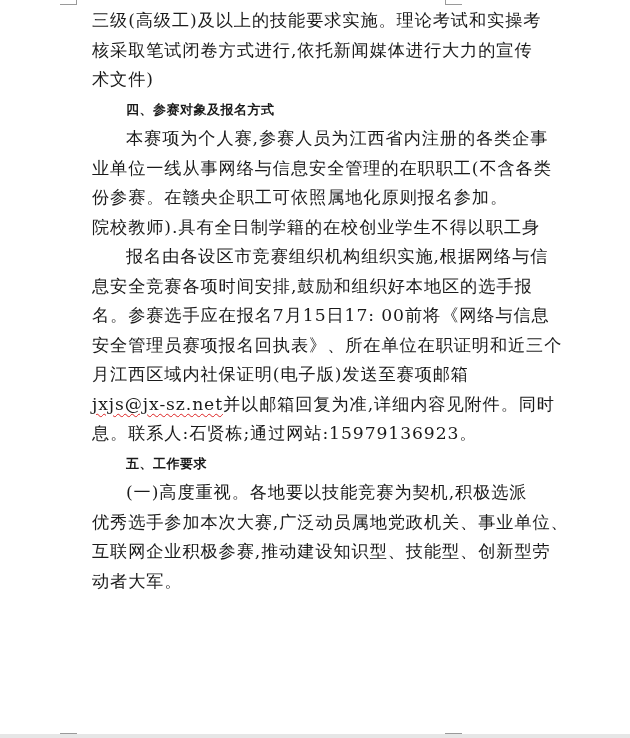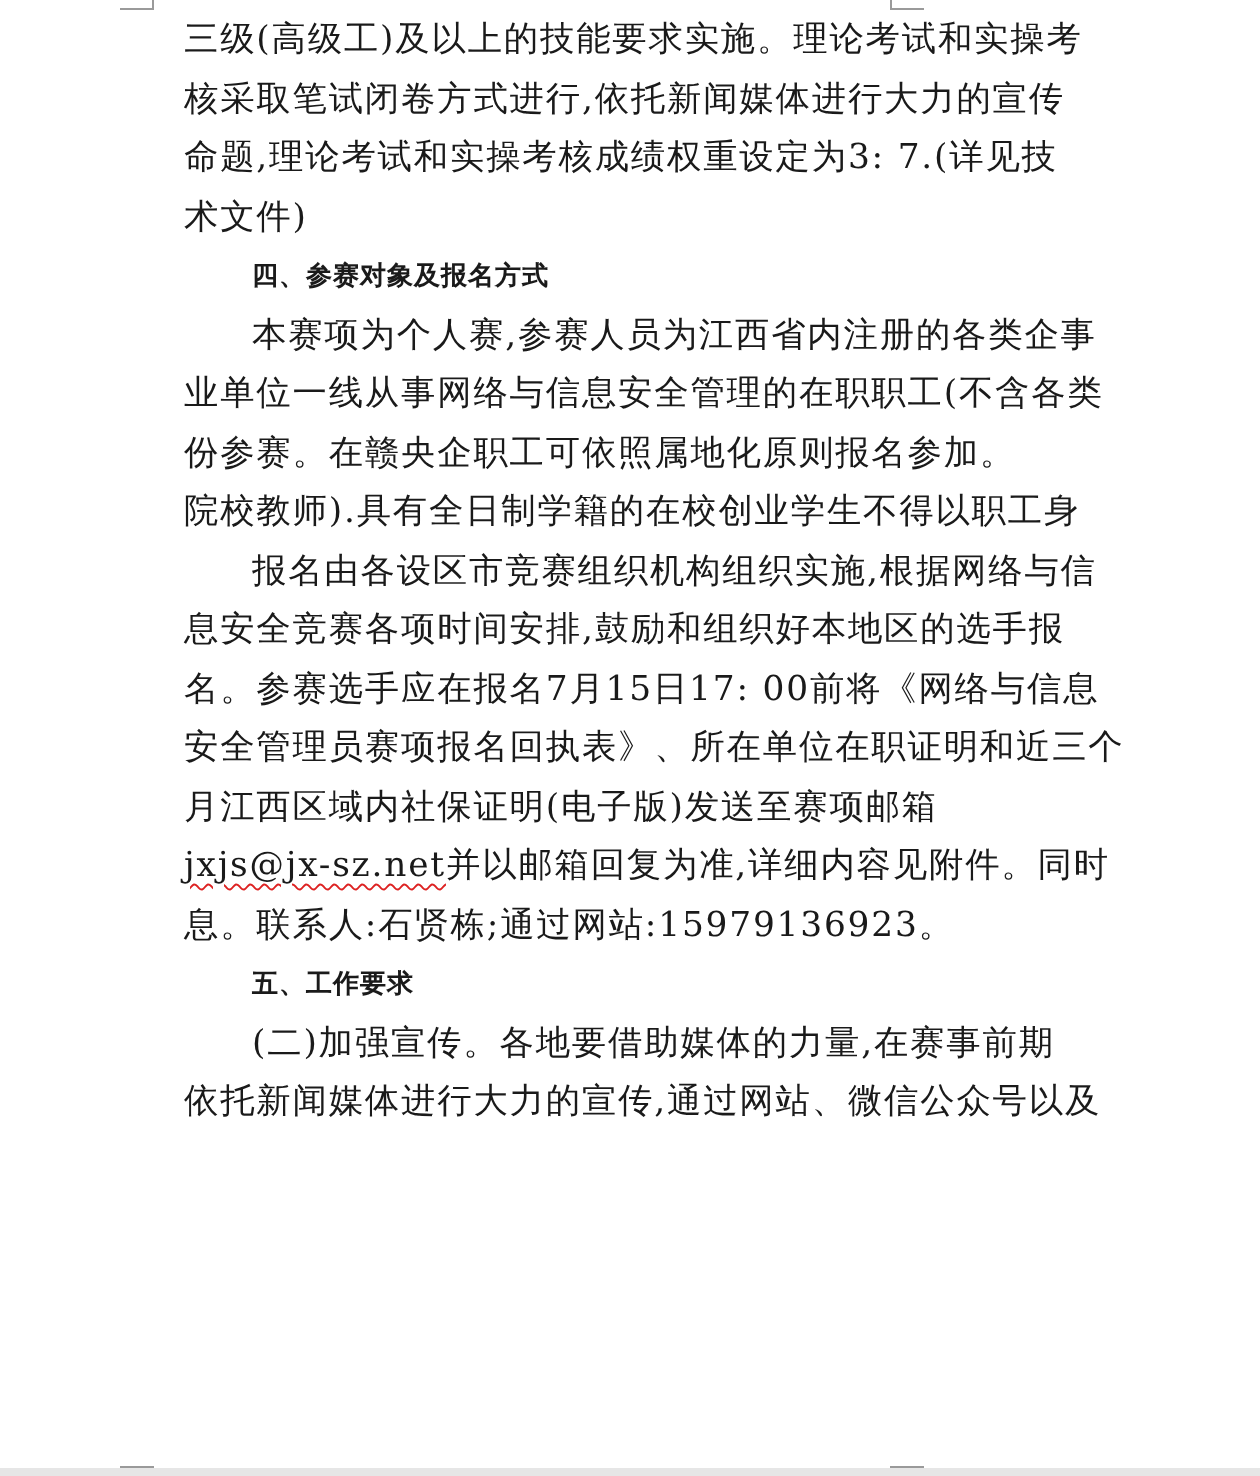--- a/index.html
+++ b/index.html
@@ -47,21 +47,20 @@
   <div class="crop tl"></div>
   <div class="crop tr"></div>
   <div class="crop bl"></div>
   <div class="crop br"></div>
 
   <div class="content">
 
     <div>
       <div class="line">三级(高级工)及以上的技能要求实施。理论考试和实操考</div>
       <div class="line">核采取笔试闭卷方式进行,依托新闻媒体进行大力的宣传</div>
-      <div class="line">命题,理论考试和实操考核成绩权重设定为3: 7.(详见技</div>
       <div class="line">术文件)</div>
     </div>
 
     <div class="line heading">四、参赛对象及报名方式</div>
 
     <div>
       <div class="line indent">本赛项为个人赛,参赛人员为江西省内注册的各类企事</div>
       <div class="line">业单位一线从事网络与信息安全管理的在职职工(不含各类</div>
       <div class="line">份参赛。在赣央企职工可依照属地化原则报名参加。</div>
       <div class="line">院校教师).具有全日制学籍的在校创业学生不得以职工身</div>
@@ -72,20 +71,22 @@
       <div class="line">息安全竞赛各项时间安排,鼓励和组织好本地区的选手报</div>
       <div class="line">名。参赛选手应在报名7月15日17: 00前将《网络与信息</div>
       <div class="line">安全管理员赛项报名回执表》、所在单位在职证明和近三个</div>
       <div class="line">月江西区域内社保证明(电子版)发送至赛项邮箱</div>
       <div class="line"><span class="spell">jxjs@jx-sz.net</span><span>并以邮箱回复为准,详细内容见附件。同时</span></div>
       <div class="line">息。联系人:石贤栋;通过网站:15979136923。</div>
     </div>
 
     <div class="line heading">五、工作要求</div>
 
+    <div>
+      <div class="line indent">(一)高度重视。各地要以技能竞赛为契机,积极选派</div>
+      <div class="line">优秀选手参加本次大赛,广泛动员属地党政机关、事业单位、</div>
+      <div class="line">互联网企业积极参赛,推动建设知识型、技能型、创新型劳</div>
+      <div class="line">动者大军。</div>
+    </div>
 
-    <div>
-      <div class="line indent">(二)加强宣传。各地要借助媒体的力量,在赛事前期</div>
-      <div class="line">依托新闻媒体进行大力的宣传,通过网站、微信公众号以及</div>
-    </div>
   </div>
 </div>
 <div class="bottom-bar"></div>
 
 </body></html>

